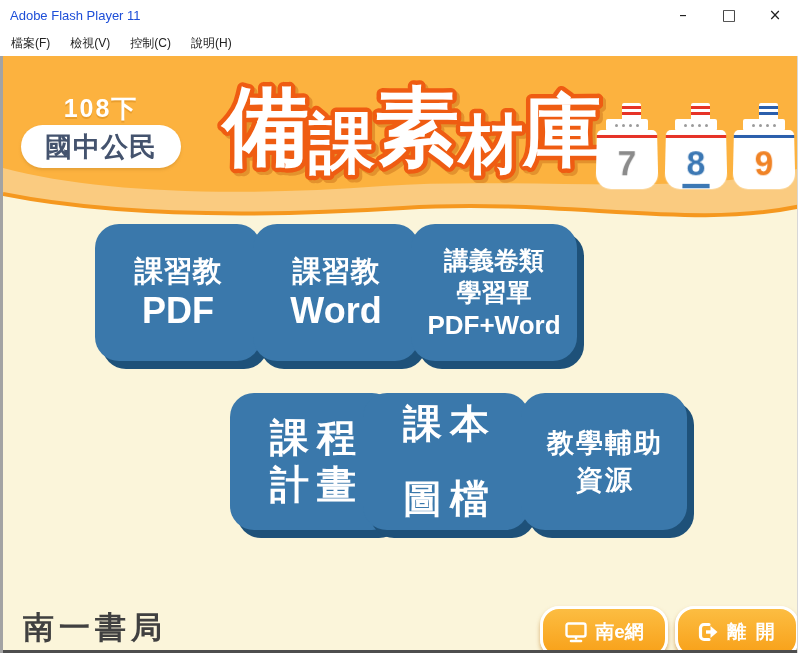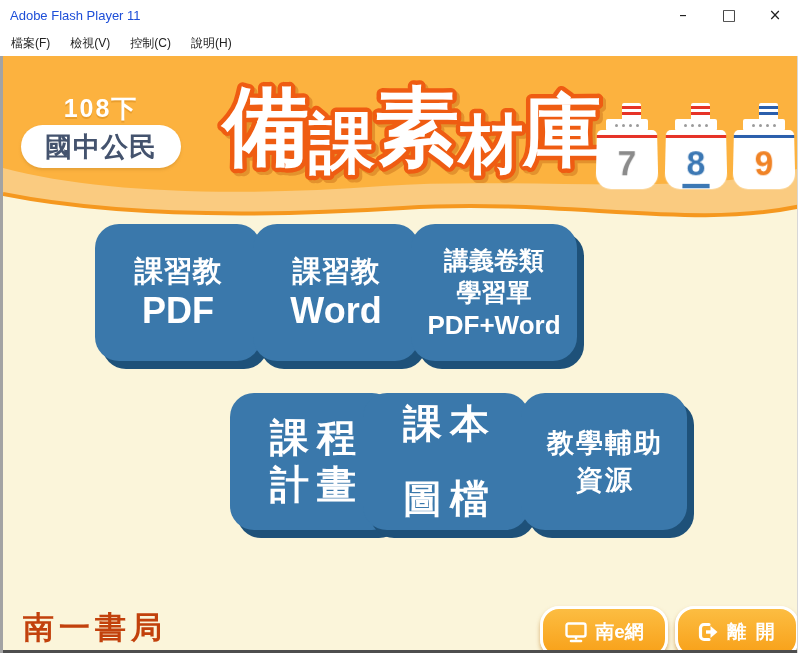--- a/index.html
+++ b/index.html
@@ -58,21 +58,21 @@
           display:flex; flex-direction:column; align-items:center; justify-content:center; cursor:pointer; }
   .tile-1 { left:92px;  top:168px; } .tile-2 { left:250px; top:168px; } .tile-3 { left:408px; top:168px; }
   .tile-4 { left:203px; top:337px;margin-left:24px; } .tile-5 { left:360px; top:337px;gap:28px; } .tile-6 { left:518px; top:337px; }
   .t-md { font-size:29px; line-height:1.25; } .t-big { font-size:36px; line-height:1.2; }
   .t-sm { font-size:25px; line-height:1.3; } .t-sm2 { font-size:26px; line-height:1.25; }
   .t-xl { font-size:39px; line-height:1.2; letter-spacing:8px; text-indent:8px; }
   .t-g  { font-size:27px; line-height:1.35; letter-spacing:2px; text-indent:2px; }
 
   
   .publisher { position:absolute; left:20px; top:551px; font-family:"DejaVu Serif","Liberation Serif",serif;
-               font-weight:bold; color:#c2410c; font-size:31px; letter-spacing:5px; }
+               font-weight:bold; color:#404040; font-size:31px; letter-spacing:5px; }
   .pill { position:absolute; top:550px; height:52px; border-radius:19px;
           background:linear-gradient(#FCBD42,#F8A018); border:3px solid #fff;
           box-shadow:0 3px 4px rgba(185,115,20,.55); display:flex; align-items:center; justify-content:center;
           gap:7px; color:#fff; font-weight:bold; font-size:19px; cursor:pointer; }
   .pill-nane { left:537px; width:128px; }
   .pill-exit { left:672px; width:124px; letter-spacing:2px; }
   .window-bottom { position:absolute; left:0; right:0; bottom:0; height:3px; background:#4E4E4E; }
 </style>
 </head>
 <body>

